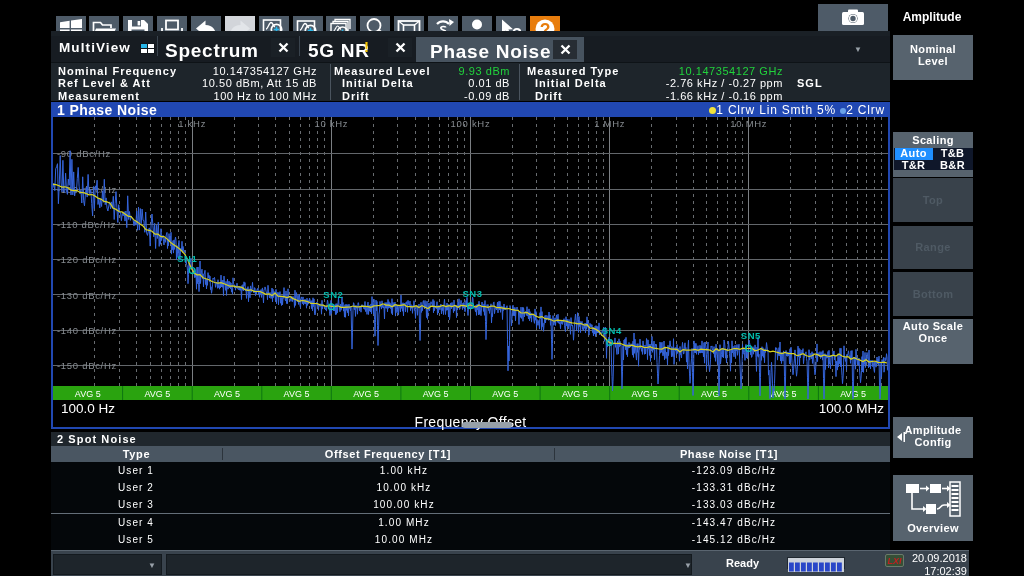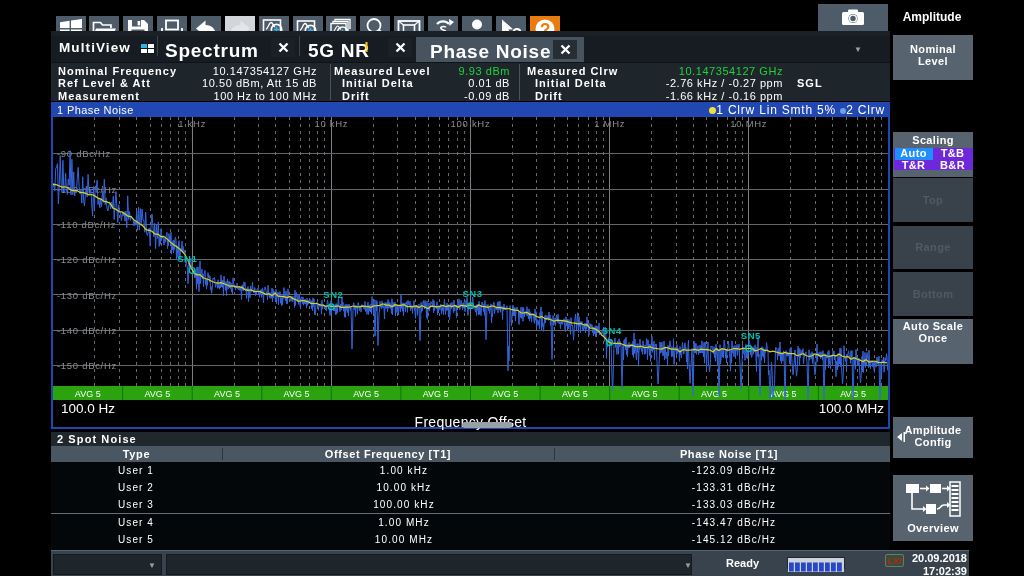--- a/index.html
+++ b/index.html
@@ -20,21 +20,21 @@
 #infobar{position:absolute;left:51px;top:63px;width:839px;height:38px;background:#1e252b}
 .irow{position:absolute;height:13px;line-height:13px;font-size:11px;color:#fff;white-space:pre}
 .lab{font-weight:bold;letter-spacing:1px}
 .val{position:absolute;text-align:right;letter-spacing:0.55px}
 .grn{color:#21d23c}
 .idiv{position:absolute;top:1px;width:1px;height:36px;background:#4a545e}
 
 #chart{position:absolute;left:51px;top:102px;width:839px;height:327px;background:#000;
 border:2px solid #2148b2}
 #ctitle{position:absolute;left:0;top:0;width:835px;height:13px;background:#2148b2;color:#fff}
-#ctitle .t1{position:absolute;left:4px;top:-1px;font-size:11px;font-weight:normal;line-height:15px;letter-spacing:0.4px}
+#ctitle .t1{position:absolute;left:4px;top:-1px;font-size:14px;font-weight:bold;line-height:15px;letter-spacing:0.4px}
 #ctitle .t2{position:absolute;right:3px;top:-1px;font-size:12px;line-height:15px;letter-spacing:0.8px}
 .dot{display:inline-block;width:7px;height:7px;border-radius:4px;position:relative;top:0px}
 #plot{position:absolute;left:0;top:13px}
 .gm{stroke:#686c70;stroke-width:1;stroke-dasharray:3 4}
 .gM{stroke:#63676b;stroke-width:1}
 .gV{stroke:#7b7f83;stroke-width:1}
 .tl{font-family:"Liberation Sans";font-size:9.5px;fill:#868b90;letter-spacing:0.7px}
 .avg{font-family:"Liberation Sans";font-size:9px;fill:#fff}
 .sn{font-family:"Liberation Sans";font-size:9.5px;font-weight:bold;fill:#00bdae;letter-spacing:0.5px}
 .axlab{position:absolute;color:#fff;font-size:13.5px;height:14px;line-height:14px}
@@ -192,21 +192,21 @@
  <div class="irow val" style="left:120px;top:14.3px;width:146px">10.50 dBm, Att 15 dB</div>
  <div class="irow val" style="left:120px;top:26.6px;width:146px">100 Hz to 100 MHz</div>
  <div class="idiv" style="left:279px"></div>
  <div class="irow lab" style="left:283px;top:2px">Measured Level</div>
  <div class="irow lab" style="left:291px;top:14.3px">Initial Delta</div>
  <div class="irow lab" style="left:291px;top:26.6px">Drift</div>
  <div class="irow val grn" style="left:350px;top:2px;width:109px">9.93 dBm</div>
  <div class="irow val" style="left:350px;top:14.3px;width:109px">0.01 dB</div>
  <div class="irow val" style="left:350px;top:26.6px;width:109px">-0.09 dB</div>
  <div class="idiv" style="left:468px"></div>
- <div class="irow lab" style="left:476px;top:2px">Measured Clrw</div>
+ <div class="irow lab" style="left:476px;top:2px">Measured Type</div>
  <div class="irow lab" style="left:484px;top:14.3px">Initial Delta</div>
  <div class="irow lab" style="left:484px;top:26.6px">Drift</div>
  <div class="irow val grn" style="left:580px;top:2px;width:152px">10.147354127 GHz</div>
  <div class="irow val" style="left:580px;top:14.3px;width:152px">-2.76 kHz / -0.27 ppm</div>
  <div class="irow val" style="left:580px;top:26.6px;width:152px">-1.66 kHz / -0.16 ppm</div>
  <div class="irow lab" style="left:746px;top:14.3px">SGL</div>
 </div>
 
 <div id="chart">
  <div id="ctitle">
@@ -383,29 +383,29 @@
           <rect x="19" y="0.5" width="4.8" height="9"></rect>
     <rect x="25" y="0.5" width="4.8" height="9"></rect>
           <rect x="31" y="0.5" width="4.8" height="9"></rect>
     <rect x="37" y="0.5" width="4.8" height="9"></rect>
           <rect x="43" y="0.5" width="4.8" height="9"></rect>
     <rect x="49" y="0.5" width="4.8" height="9"></rect>
    </g>
   </svg>
  </div>
  <div class="abs" style="left:834px;top:3px;width:19px;height:13px;background:#364f36;border:1px solid #6a7a6a;border-radius:2px;color:#c02020;font-size:9px;font-weight:bold;font-style:italic;text-align:center;line-height:13px">LXI</div>
- <div class="abs" style="left:760px;top:1px;width:156px;text-align:right;color:#fff;font-size:11px;font-weight:bold;line-height:12.5px">20.09.2018<br>17:02:39</div>
+ <div class="abs" style="left:760px;top:1px;width:156px;text-align:right;color:#fff;font-size:11px;font-weight:normal;line-height:12.5px">20.09.2018<br>17:02:39</div>
 </div>
 
 <div class="sbtn" style="top:35px;height:45px">
     <div style="margin-top:8px">Nominal<br>Level</div>
   </div>
 <div class="sbtn" style="top:132px;height:45px">
  <div style="margin-top:2px">Scaling</div>
- <div class="abs" style="left:0.5px;top:16px;width:79px;height:22px;background:#6d28d9;font-weight:bold">
+ <div class="abs" style="left:0.5px;top:16px;width:79px;height:22px;background:#0f172a;font-weight:bold">
   <div class="abs" style="left:1px;top:0;width:38px;height:11.5px;background:#1f8fff;line-height:11.5px">Auto</div>
   <div class="abs" style="left:40px;top:0;width:38px;height:11.5px;line-height:11.5px">T&amp;B</div>
   <div class="abs" style="left:1px;top:11.5px;width:38px;height:11px;line-height:11px">T&amp;R</div>
   <div class="abs" style="left:40px;top:11.5px;width:38px;height:11px;line-height:11px">B&amp;R</div>
  </div>
 </div>
 <div class="sbtn dis" style="top:178px;height:44px;line-height:44px">Top</div>
 <div class="sbtn dis" style="top:226px;height:43px;line-height:43px">Range</div>
 <div class="sbtn dis" style="top:272px;height:44px;line-height:44px">Bottom</div>
 <div class="sbtn" style="top:319px;height:45px">

